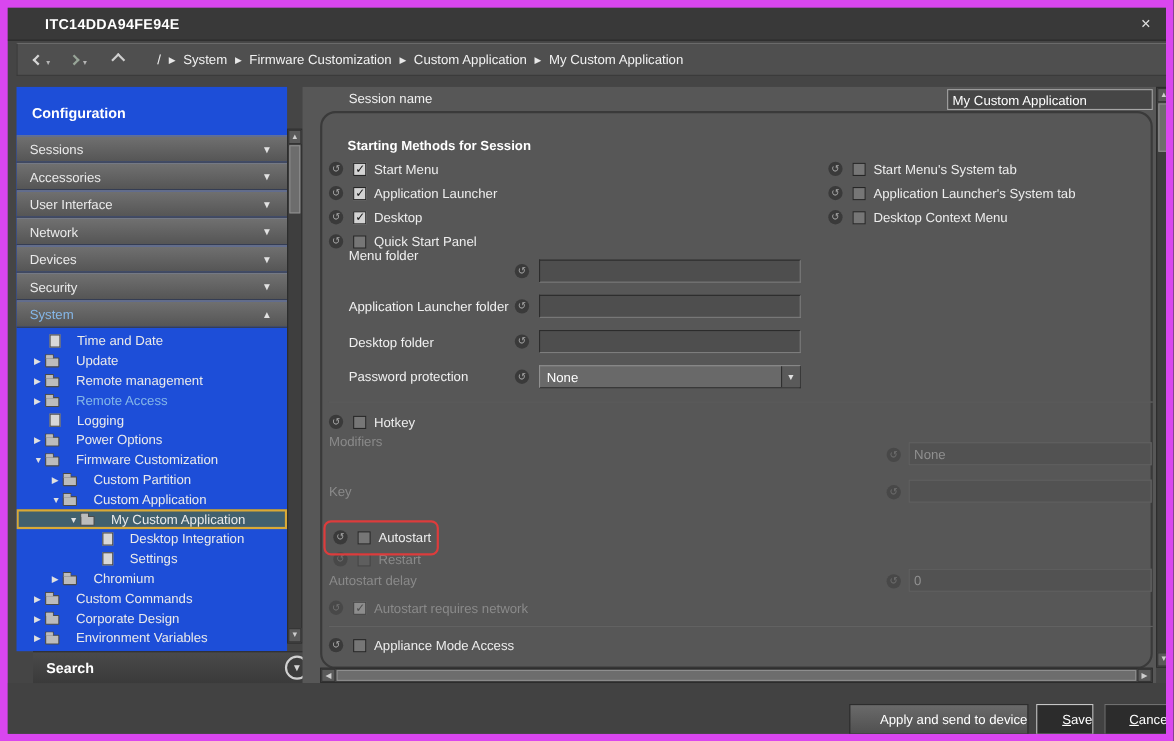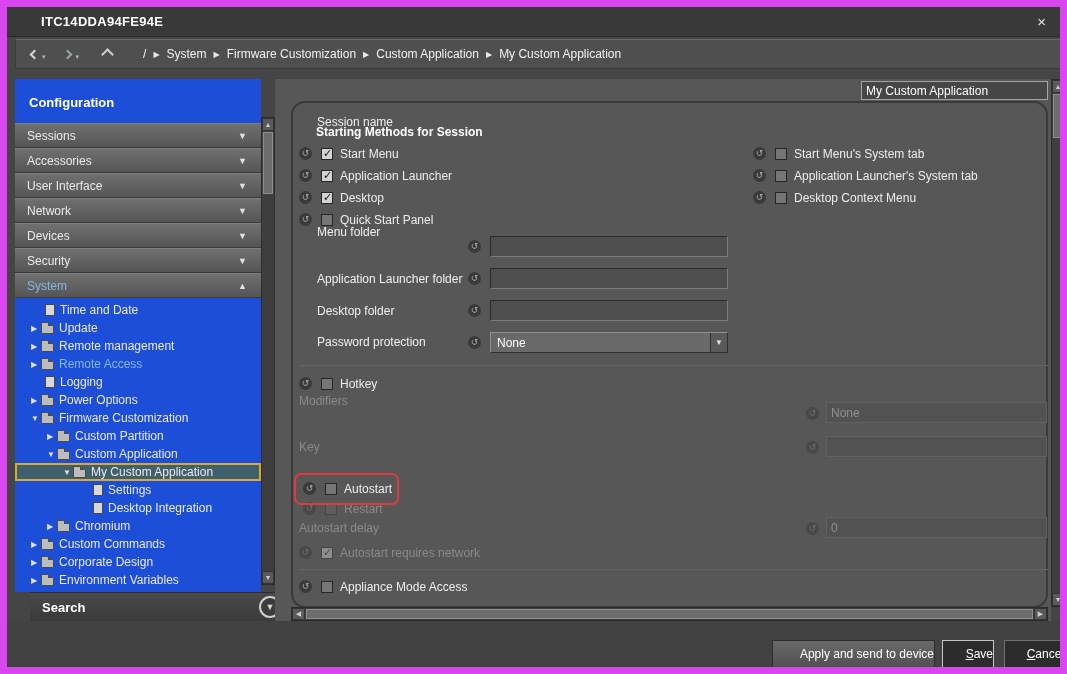--- a/index.html
+++ b/index.html
@@ -29,21 +29,21 @@
   
   .sidebar { position: absolute; left: 8px; top: 72px; width: 246px; height: 513px; background: #1d4ed8; overflow: hidden; }
   .config-title { height: 44px; padding: 16px 0 0 14px; font-size: 13px; font-weight: bold; color: #fff; }
   .cat { height: 25px; background: linear-gradient(#707070, #555); border-top: 1px solid #7e7e7e;
     border-bottom: 1px solid #3a3a3a; display: flex; align-items: center; padding: 0 14px 0 12px; font-size: 12px; color: #eaeaea; gap: 28px; }
   .cat-arrow { margin-left: auto; font-size: 9px; color: #e2e2e2; }
   .blue { color: #85b7e8; }
   .tree { padding-top: 3px; }
   .trow { height: 18px; display: flex; align-items: center; font-size: 12px; color: #eaeaea; white-space: nowrap; }
   .tarrow { width: 10px; font-size: 8px; color: #e0e0e0; flex: none; }
-  .tlabel { margin-left: 5px; }
+  .tlabel { margin-left: 15px; }
   .d1 { padding-left: 16px; } .d1n { padding-left: 30px; }
   .d2 { padding-left: 32px; } .d3 { padding-left: 48px; } .d4n { padding-left: 78px; }
   .sel { background: #41606e; outline: 2px solid #d9a936; outline-offset: -2px; }
   .i-folder { width: 13px; height: 9px; background: #bcbcbc; border: 1px solid #4a4a4a; border-radius: 1px; position: relative; flex: none; margin-top: 2px; }
   .i-folder::before { content: ''; position: absolute; top: -4px; left: -1px; width: 6px; height: 3px;
     background: #bcbcbc; border: 1px solid #4a4a4a; border-bottom: none; border-radius: 1px 1px 0 0; }
   .i-file { width: 10px; height: 12px; background: #d8d8d8; border: 1px solid #484848; flex: none; }
   .search-bar { position: absolute; left: 23px; top: 585px; width: 260px; height: 29px;
     background: linear-gradient(#4a4a4a, #3a3a3a); border-top: 1px solid #2e2e2e; display: flex; align-items: center; }
   .search-label { margin-left: 12px; font-size: 13px; font-weight: bold; color: #fff; }
@@ -205,25 +205,25 @@
         <span class="i-folder"></span>
         <span class="tlabel">Custom Application</span>
       </div>
       <div class="trow d3 sel">
         <span class="tarrow">▼</span>
         <span class="i-folder"></span>
         <span class="tlabel">My Custom Application</span>
       </div>
       <div class="trow d4n">
         <span class="i-file"></span>
-        <span class="tlabel">Settings</span>
+        <span class="tlabel">Desktop Integration</span>
       </div>
       <div class="trow d4n">
         <span class="i-file"></span>
-        <span class="tlabel">Desktop Integration</span>
+        <span class="tlabel">Settings</span>
       </div>
       <div class="trow d2">
         <span class="tarrow">▶</span>
         <span class="i-folder"></span>
         <span class="tlabel">Chromium</span>
       </div>
       <div class="trow d1">
         <span class="tarrow">▶</span>
         <span class="i-folder"></span>
         <span class="tlabel">Custom Commands</span>
@@ -258,21 +258,21 @@
   <div class="search-bar">
     <span class="search-label">Search</span>
     <span class="search-btn">
         <span>▼</span>
       </span>
   </div>
 
   <div class="content-bg"></div>
   <div class="panel"></div>
 
-  <span class="flabel" style="left:310px; top:76px;margin-top:32px;">Session name</span>
+  <span class="flabel" style="left:310px; top:76px;">Session name</span>
   <input class="session-input" value="My Custom Application" style="">
 
   <span class="sect" style="left:309px; top:118px;">Starting Methods for Session</span>
 
   <div class="ckrow" style="left:292px; top:139px;">
     <span class="reset-icon">↺</span>
     <span class="cb on"></span>
     <span class="ck-label">Start Menu</span>
   </div>
   <div class="ckrow" style="left:292px; top:161px;">

